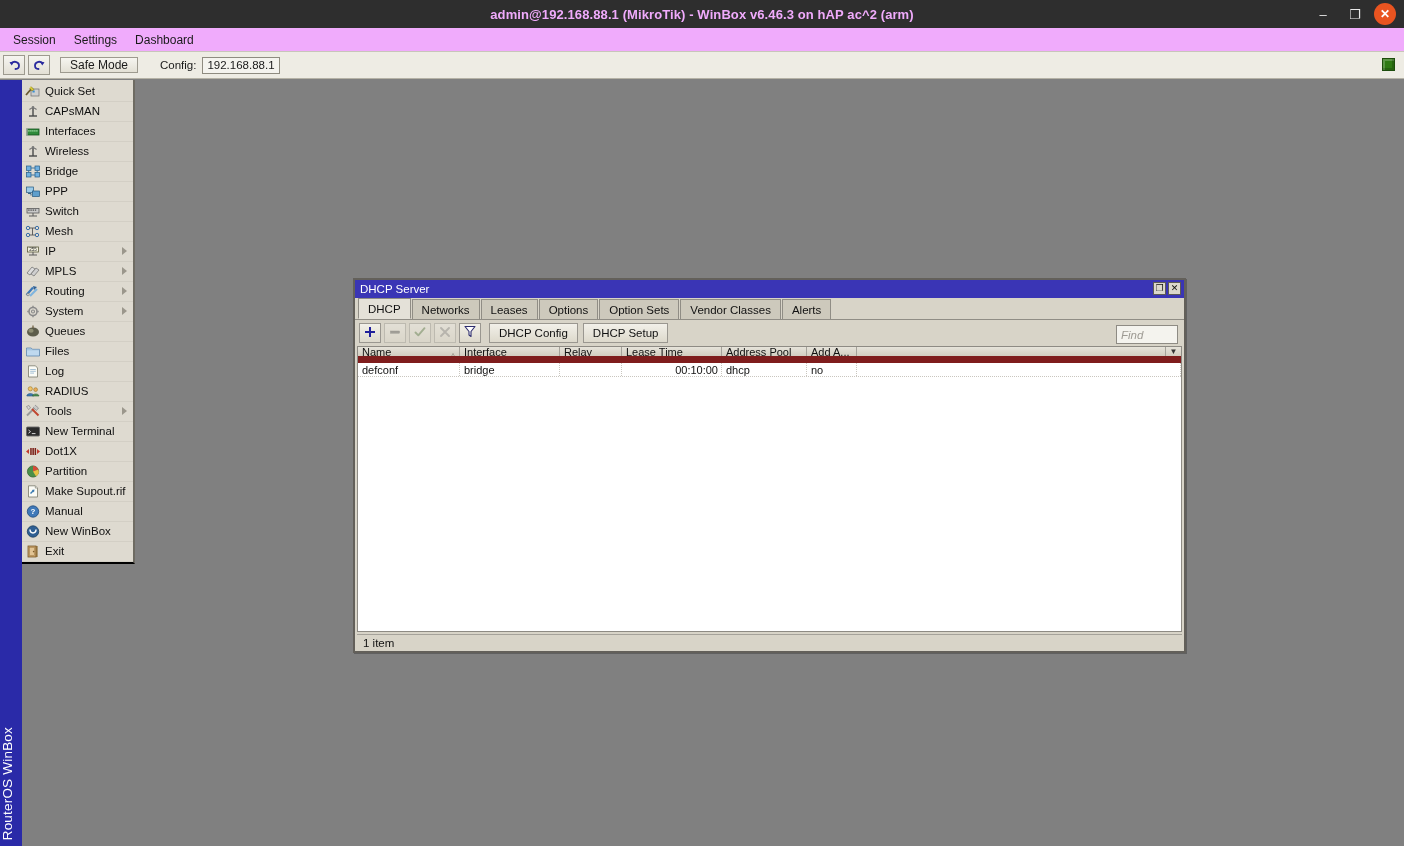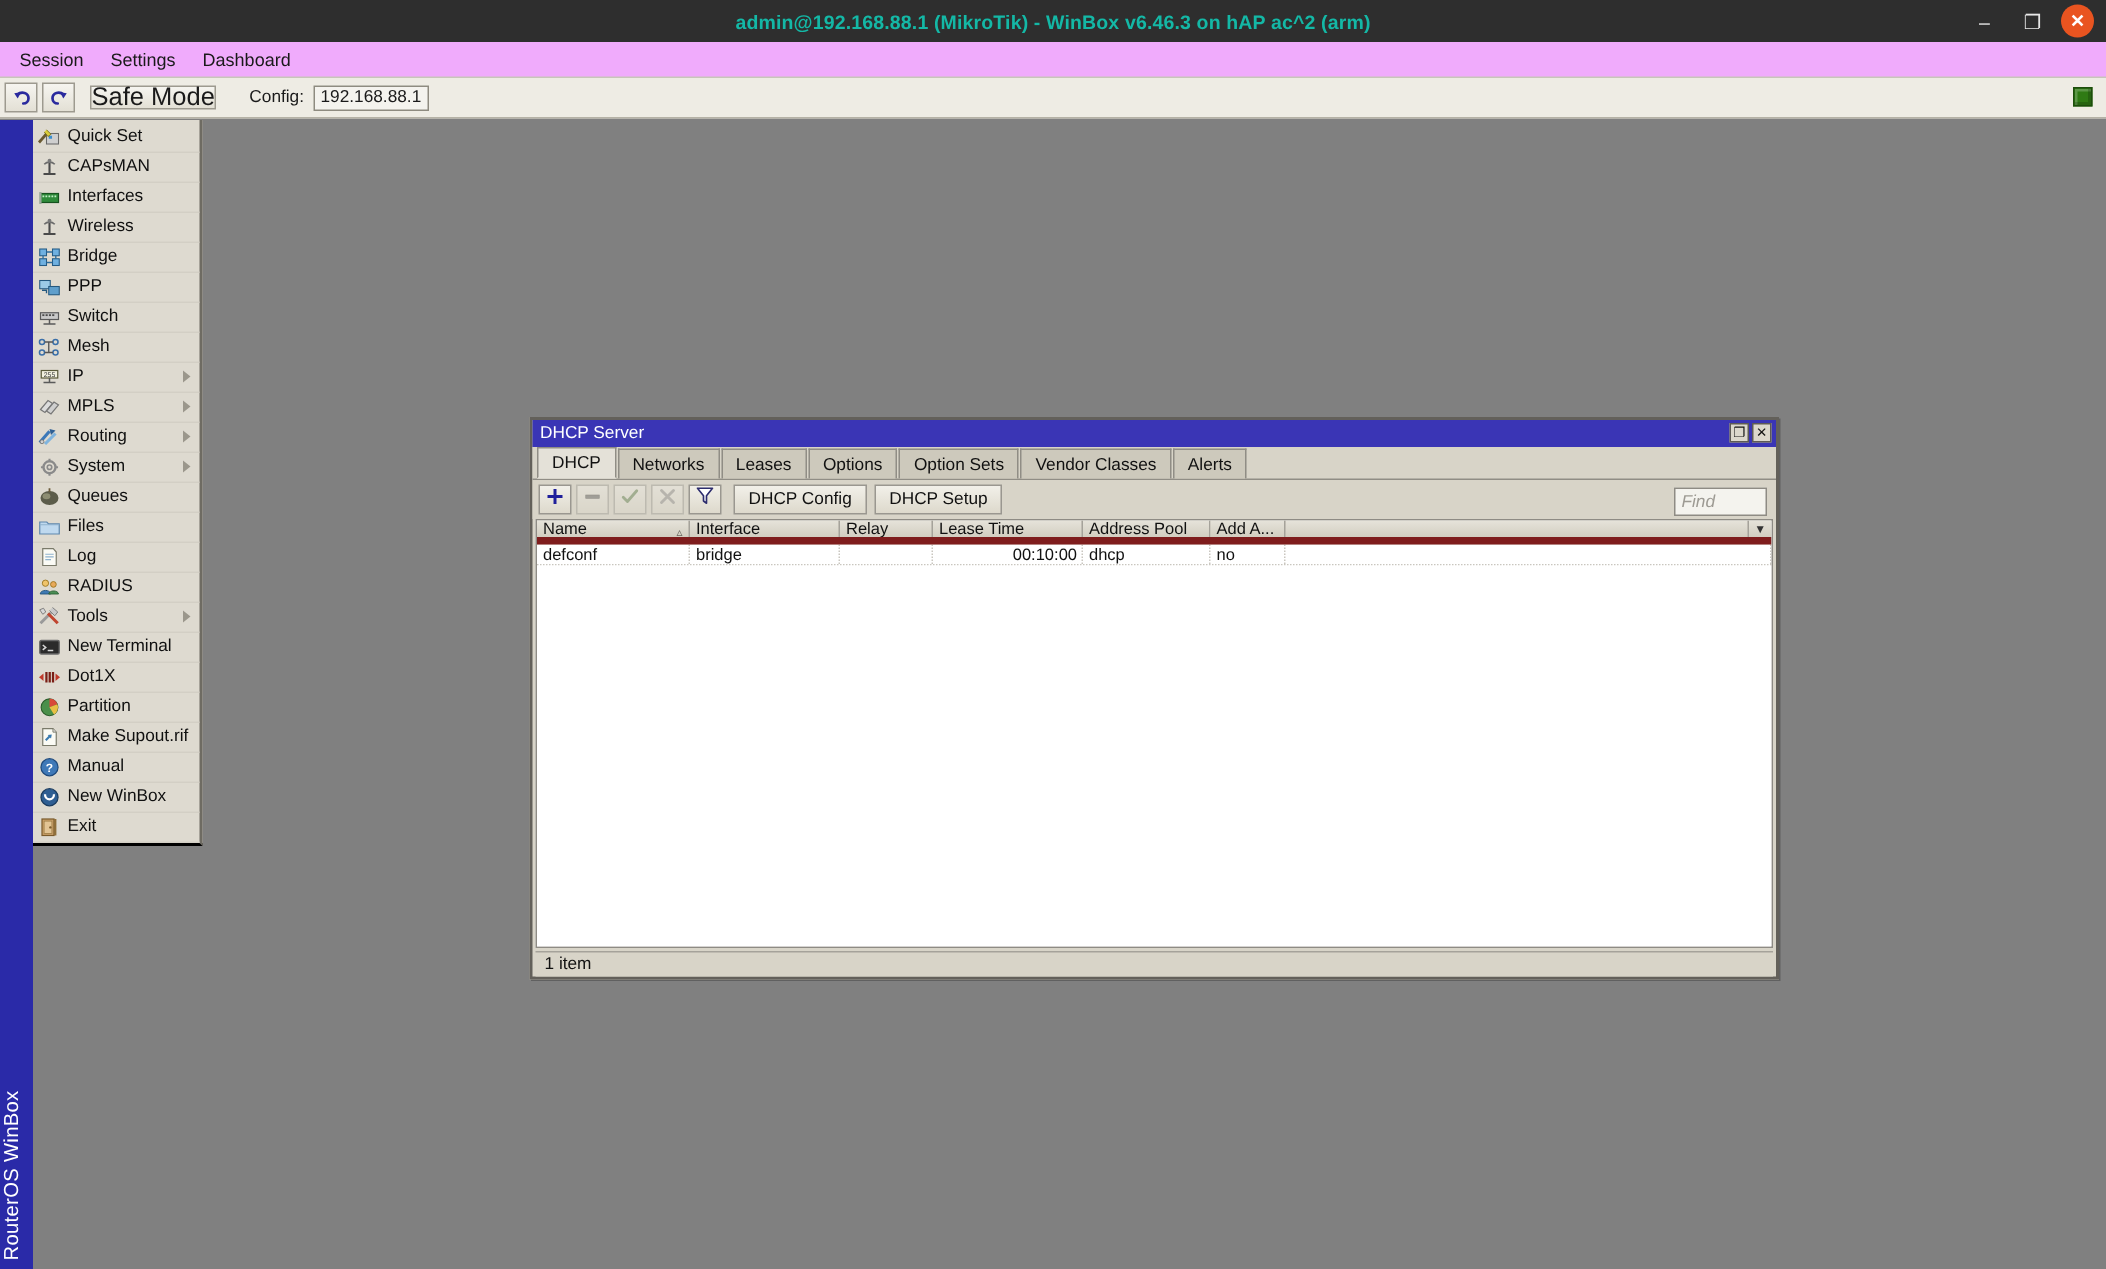--- a/index.html
+++ b/index.html
@@ -12,21 +12,21 @@
   }
 
   
   #titlebar {
     position: absolute; left: 0; top: 0;
     width: 1404px; height: 28px;
     background: #2e2e2e;
     display: flex; align-items: center; justify-content: center;
   }
   #titlebar-text {
-    color: #14b8a6;
+    color: #f0abfc;
     font-size: 13px;
     font-weight: bold;
     letter-spacing: 0.1px;
   }
   .wc-group {
     position: absolute; right: 4px; top: 0;
     height: 28px; display: flex; align-items: center; gap: 6px;
   }
   .wc {
     width: 26px; height: 22px;
@@ -73,21 +73,21 @@
     display: flex; align-items: center; justify-content: center;
     cursor: default;
   }
   .tb-btn svg { display: block; }
   #safemode {
     height: 16px;
     min-width: 78px;
     margin-left: 7px;
     background: linear-gradient(#f6f5f0, #e3e0d5);
     border: 1px solid #9d9a8f;
-    font-size: 17px; color: #1a1a1a;
+    font-size: 12px; color: #1a1a1a;
     display: flex; align-items: center; justify-content: center;
     cursor: default;
   }
   #session-label {
     margin-left: 22px;
     font-size: 11.5px; color: #1a1a1a;
   }
   #session-value {
     margin-left: 6px;
     height: 17px;
@@ -266,21 +266,21 @@
     margin: 0 2px;
     background: #ffffff;
     border: 1px solid #8e8b84;
     display: flex; flex-direction: column;
     overflow: hidden;
   }
   #thead {
     height: 16px;
     display: flex;
     background: #d8d4c8;
-    border-bottom: 5px solid #7f1d1d;
+    border-bottom: 7px solid #7f1d1d;
     flex: 0 0 16px;
     position: relative;
   }
   .th {
     font-size: 11px; color: #111;
     display: flex; align-items: center;
     padding-left: 4px;
     border-right: 1px solid #a5a29a;
     background: linear-gradient(#e6e3da, #d2cec1);
     position: relative;

